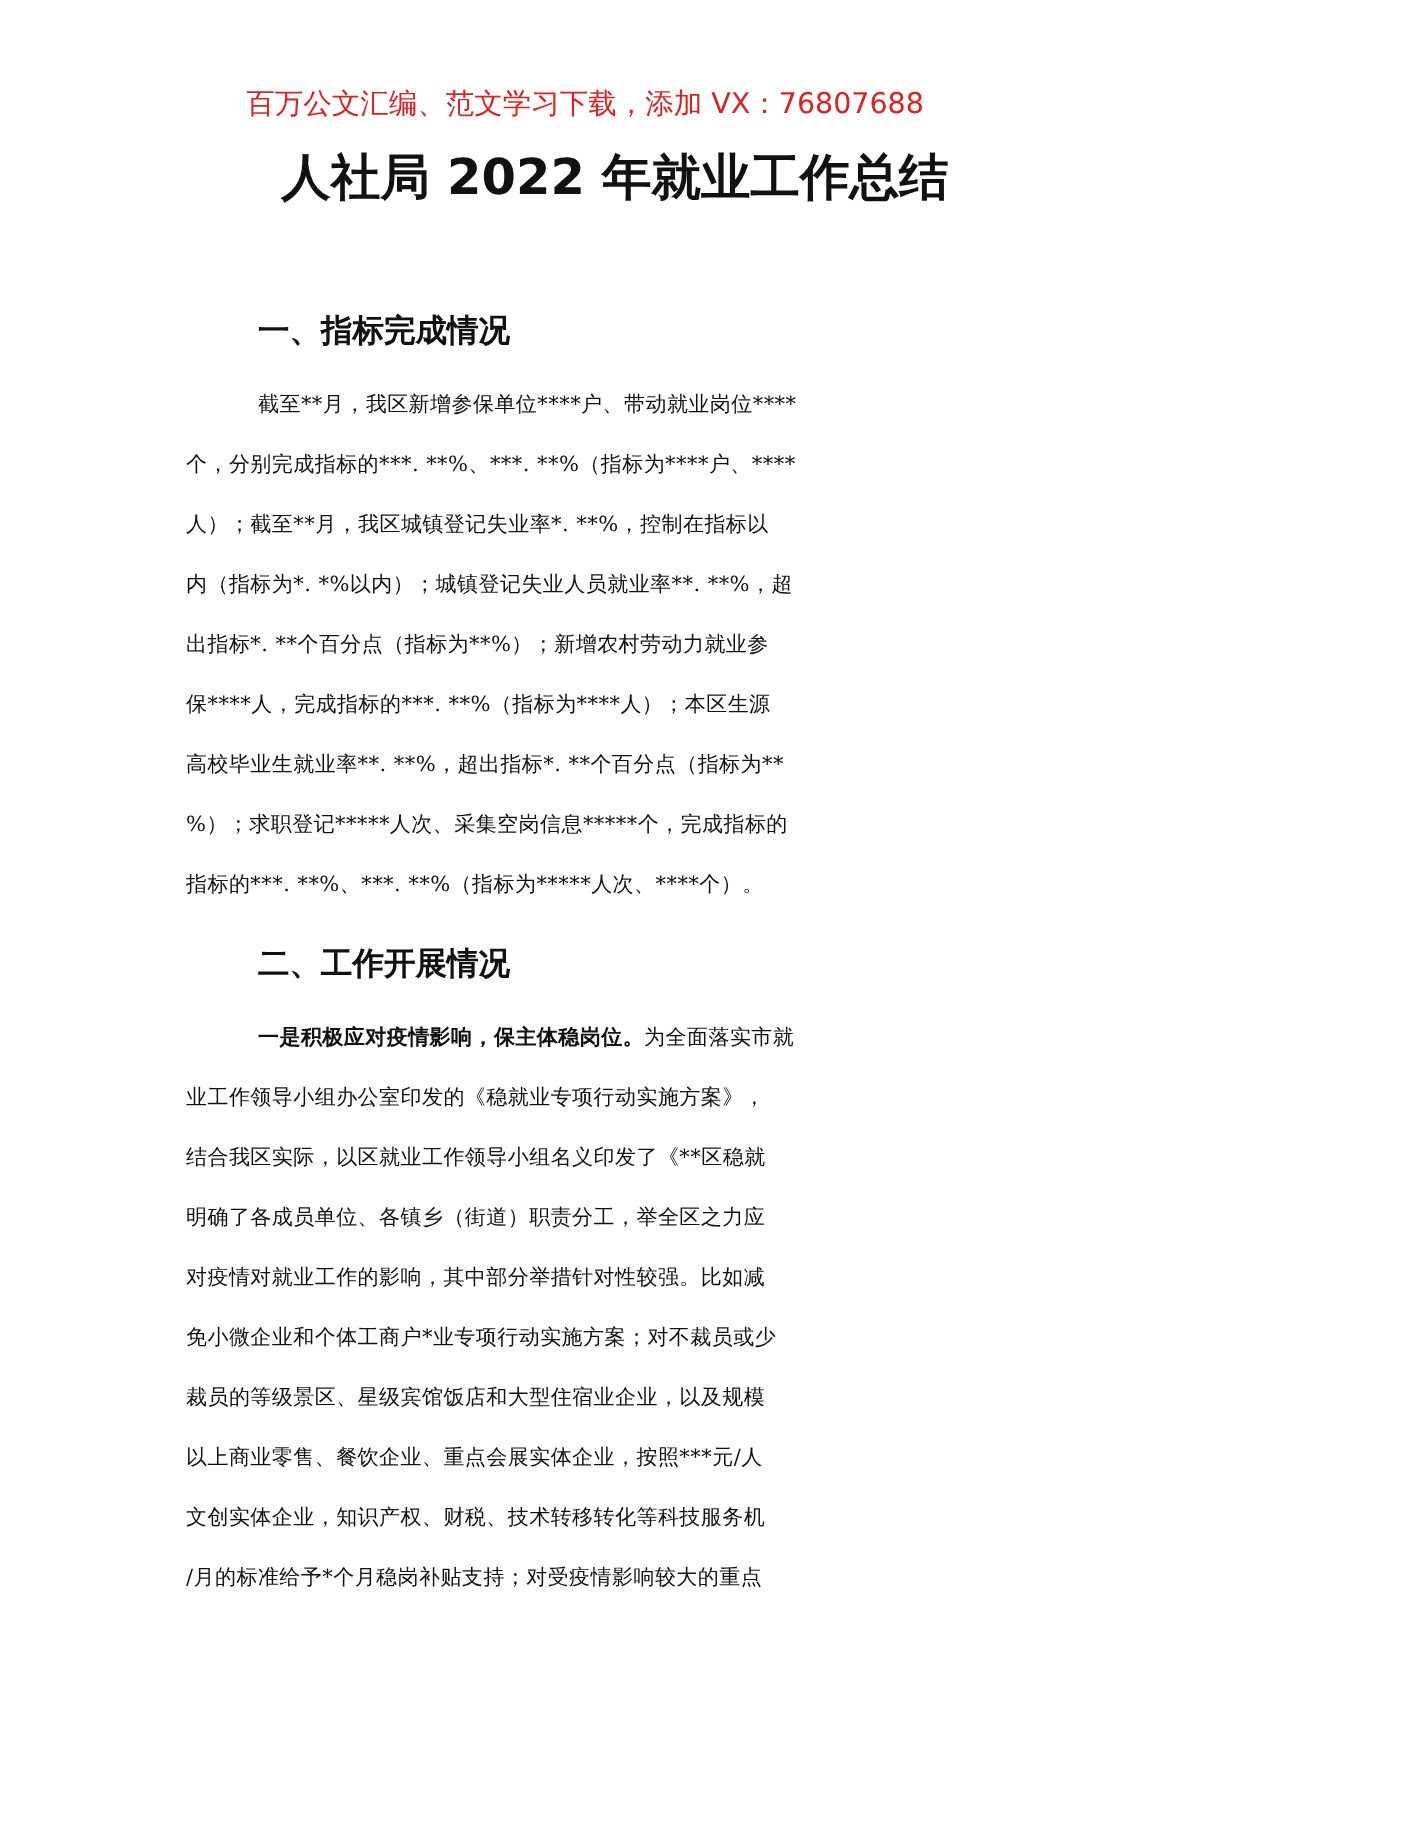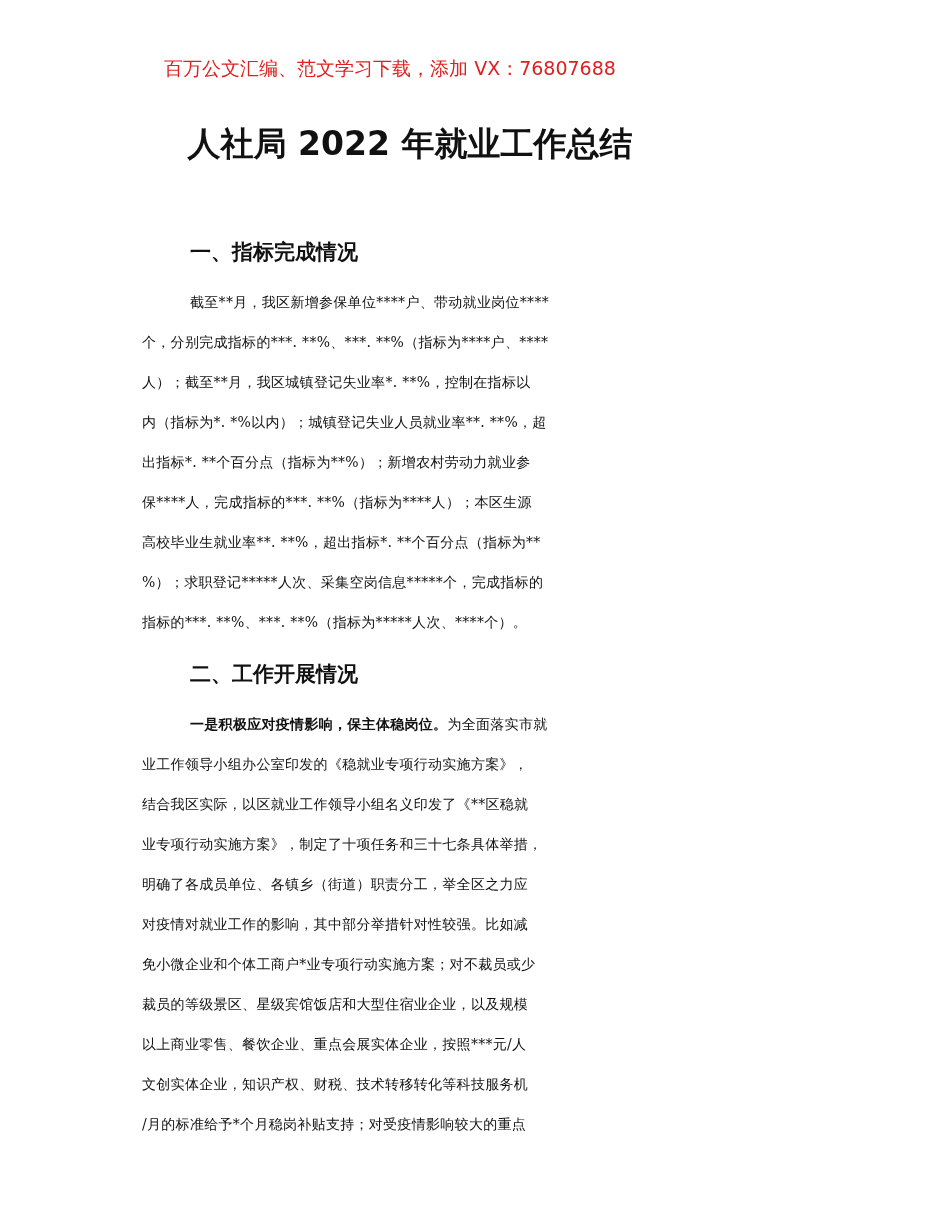--- a/index.html
+++ b/index.html
@@ -21,35 +21,34 @@
       left: 0;
       width: 780px;
       text-align: center;
       font-family: "DejaVu Sans", "Liberation Sans", sans-serif;
       font-size: 19px;
       color: #e02020;
       letter-spacing: 0px;
     }
     .doc-title {
       position: absolute;
-      top: 122px;
+      top: 96px;
       left: 0;
       width: 820px;
       text-align: center;
       font-family: "DejaVu Sans", "Liberation Sans", sans-serif;
       font-weight: bold;
       font-size: 33px;
       color: #111111;
     }
     .content {
       position: absolute;
       top: 200px;
-      left: 142px;
+      left: 124px;
       width: 680px;
-      margin-top: 32px;
     }
     .section-heading {
       font-family: "DejaVu Sans", "Liberation Sans", sans-serif;
       font-weight: bold;
       font-size: 21px;
       height: 40px;
       line-height: 40px;
       padding-left: 48px;
       white-space: nowrap;
     }
@@ -94,21 +93,20 @@
     <div class="line">%）；求职登记*****人次、采集空岗信息*****个，完成指标的</div>
     <div class="line">指标的***. **%、***. **%（指标为*****人次、****个）。</div>
   </div>
 
   <div class="section-heading">二、工作开展情况</div>
 
   <div class="para">
     <div class="line first"><span class="lead">一是积极应对疫情影响，保主体稳岗位。</span><span>为全面落实市就</span></div>
     <div class="line">业工作领导小组办公室印发的《稳就业专项行动实施方案》，</div>
     <div class="line">结合我区实际，以区就业工作领导小组名义印发了《**区稳就</div>
-    <div class="line">业专项行动实施方案》，制定了十项任务和三十七条具体举措，</div>
     <div class="line">明确了各成员单位、各镇乡（街道）职责分工，举全区之力应</div>
     <div class="line">对疫情对就业工作的影响，其中部分举措针对性较强。比如减</div>
     <div class="line">免小微企业和个体工商户*业专项行动实施方案；对不裁员或少</div>
     <div class="line">裁员的等级景区、星级宾馆饭店和大型住宿业企业，以及规模</div>
     <div class="line">以上商业零售、餐饮企业、重点会展实体企业，按照***元/人</div>
     <div class="line">文创实体企业，知识产权、财税、技术转移转化等科技服务机</div>
     <div class="line">/月的标准给予*个月稳岗补贴支持；对受疫情影响较大的重点</div>
   </div>
 
 </div>

